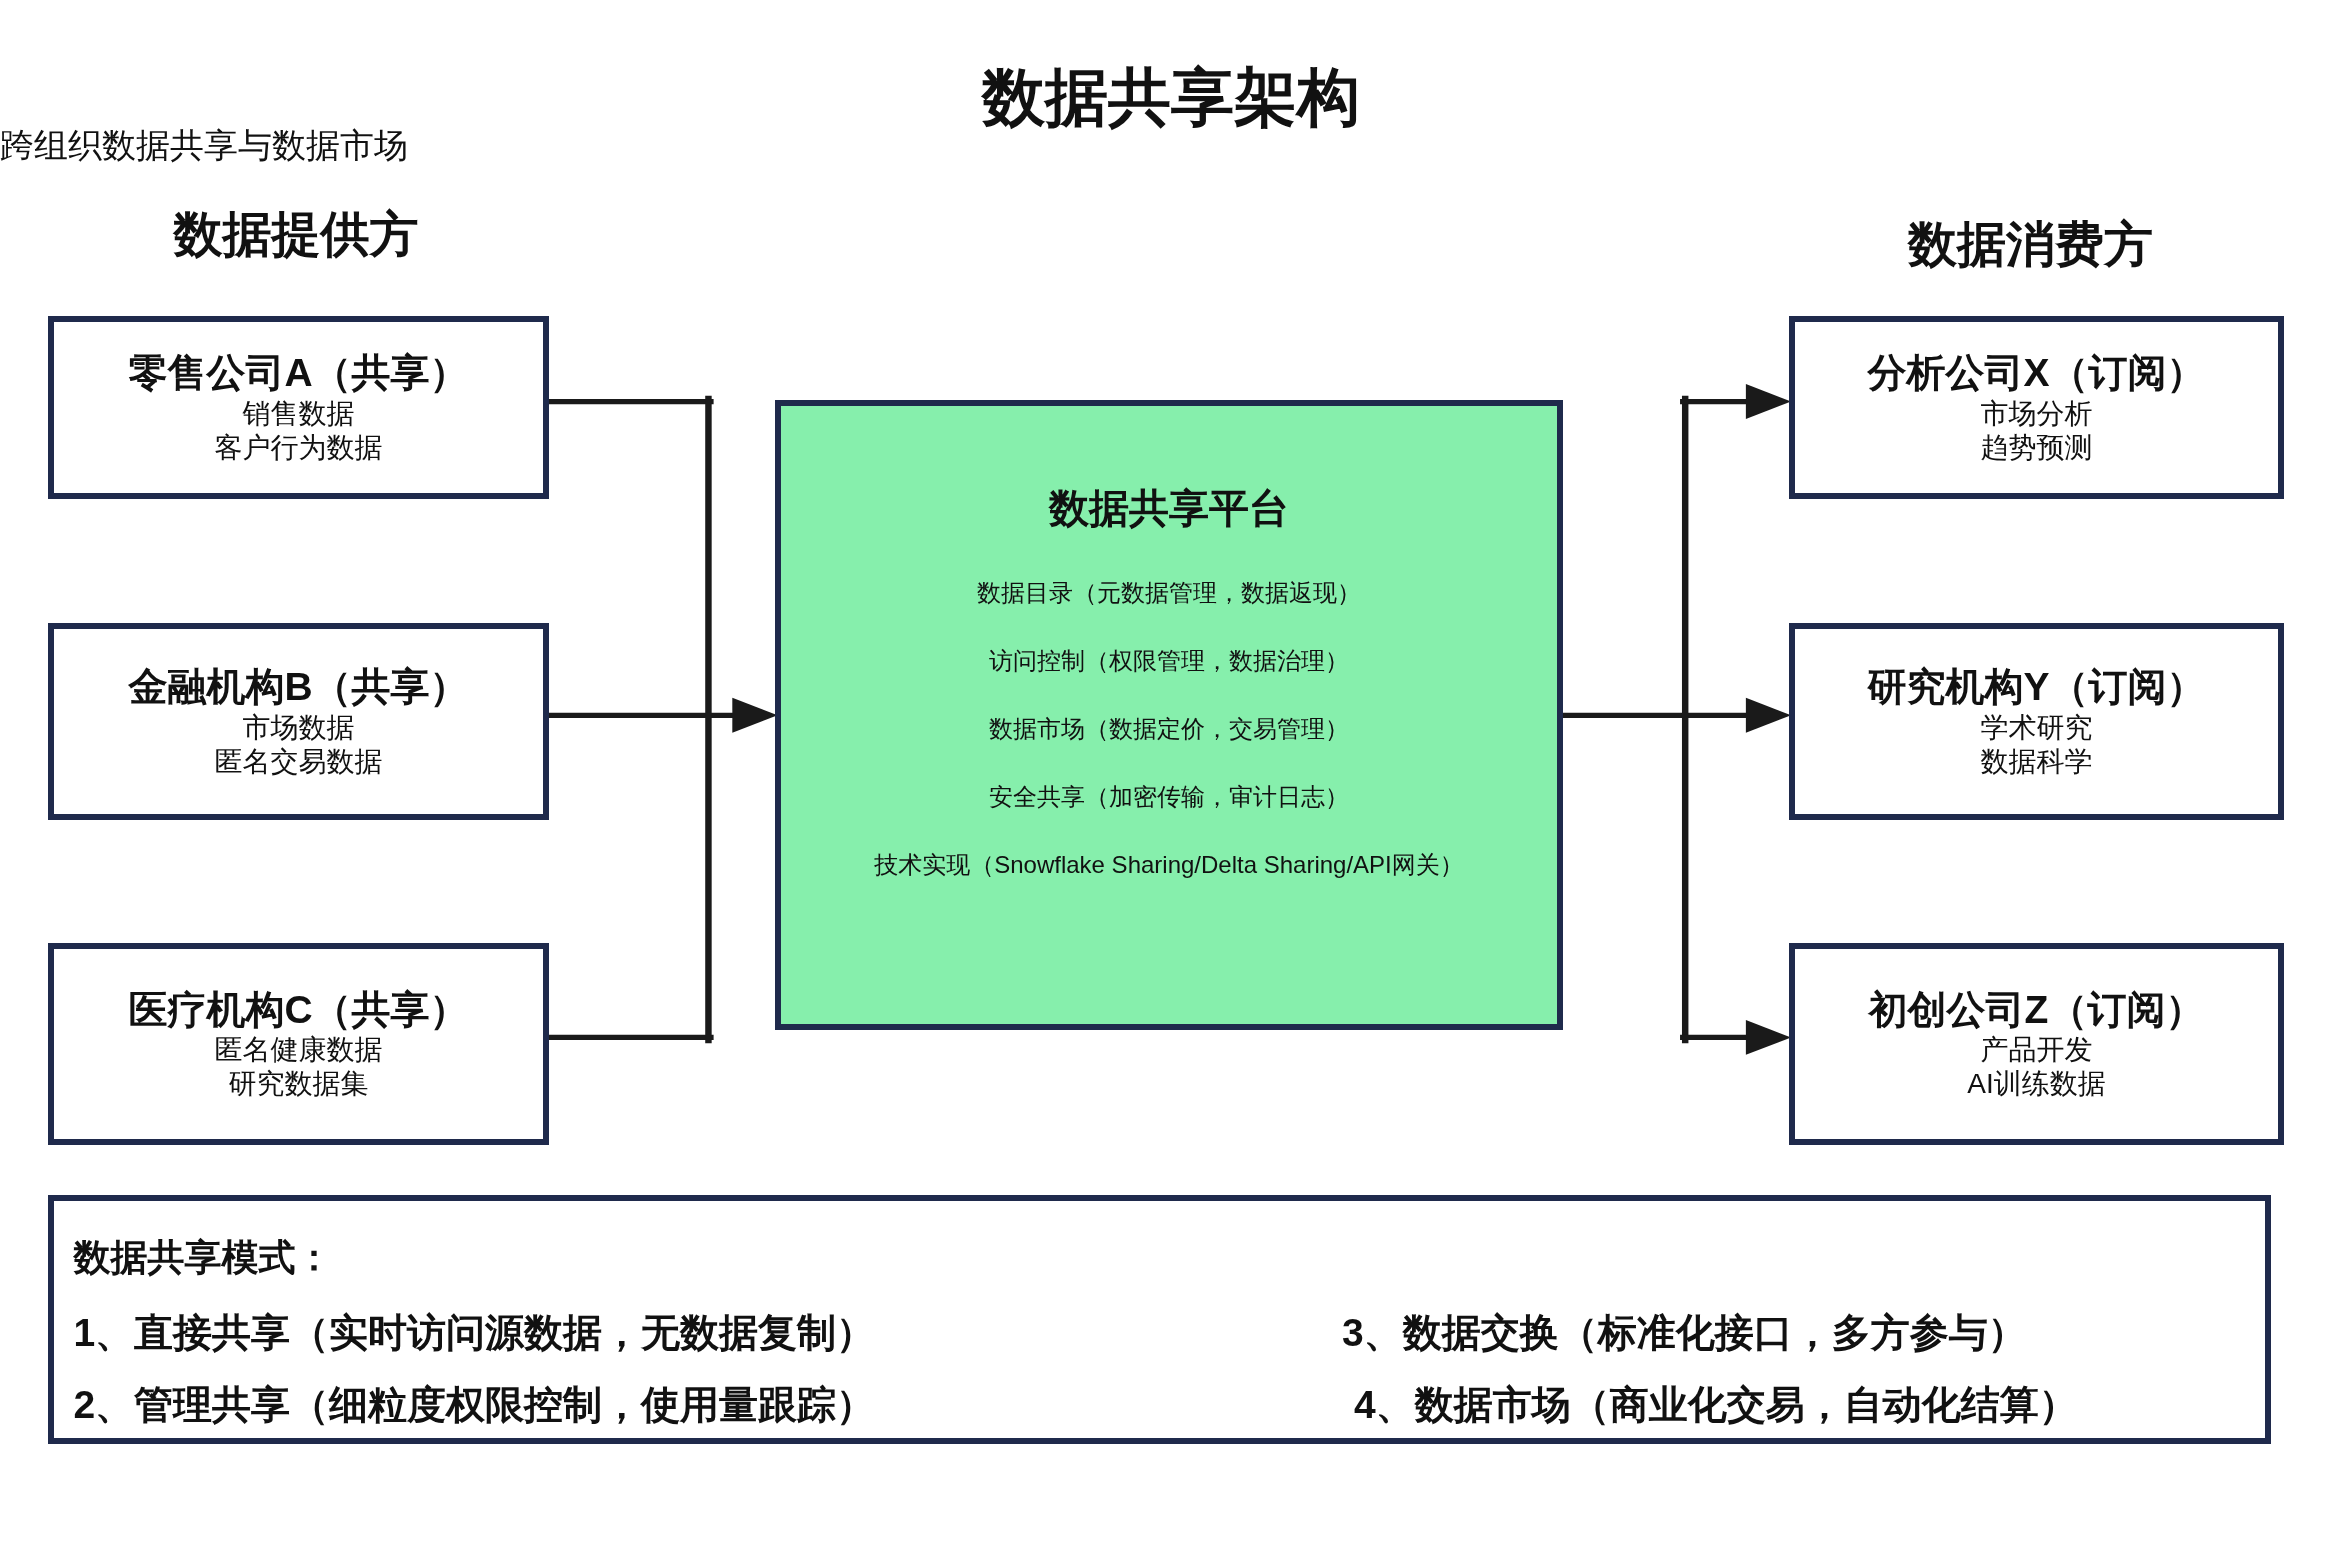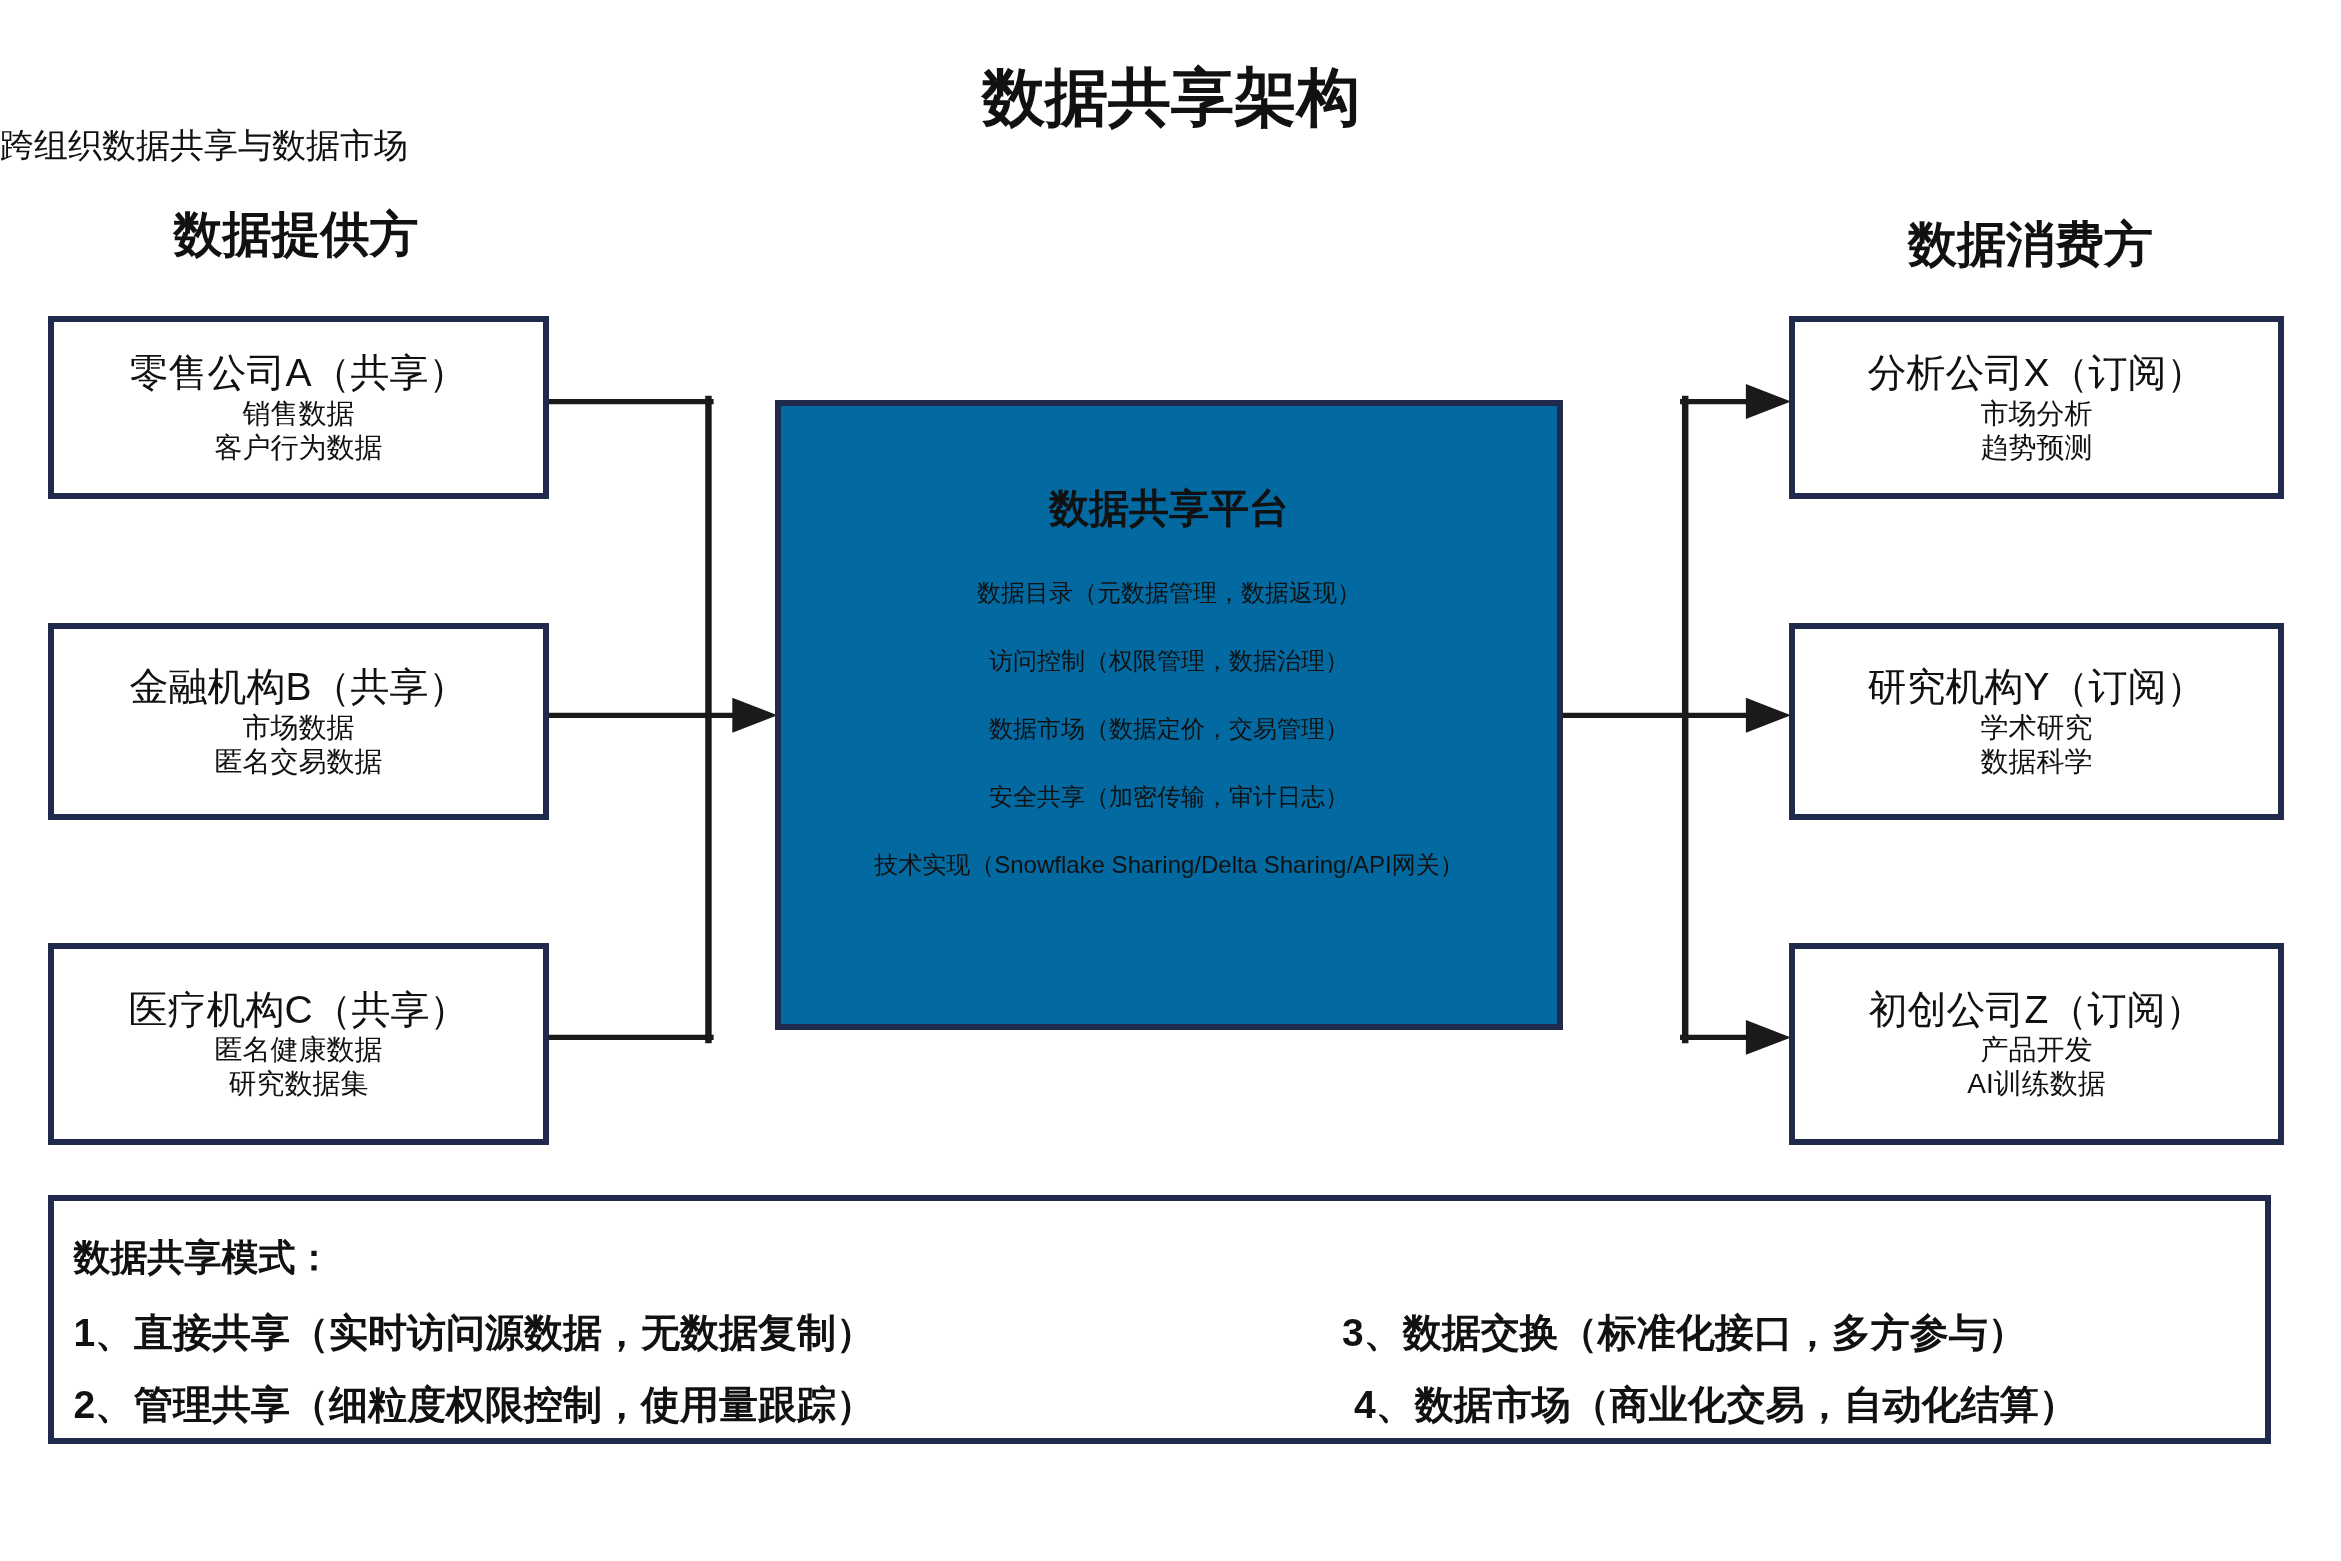--- a/index.html
+++ b/index.html
@@ -9,29 +9,29 @@
   }
   .main-title{position:absolute;left:0;top:63px;width:100%;text-align:center;
     font-size:63px;font-weight:bold;line-height:1.1;}
   .subtitle{position:absolute;left:0;top:127px;width:100%;text-align:left;
     font-size:34px;line-height:1.1;}
   .col-header{position:absolute;font-size:49px;font-weight:bold;text-align:center;line-height:1.1;}
   .hdr-left{left:52px;width:488px;top:208px;}
   .hdr-right{left:1789px;width:483px;top:218px;}
   .node{position:absolute;border:6.5px solid #1f2a4c;background:#ffffff;
     display:flex;flex-direction:column;align-items:center;justify-content:center;text-align:center;}
-  .node-title{font-size:39px;font-weight:normal;line-height:1.15;white-space:nowrap;}
+  .node-title{font-size:39px;font-weight:bold;line-height:1.15;white-space:nowrap;}
   .node-line{font-size:28px;line-height:1.18;margin-top:1px;white-space:nowrap;}
   .prov{left:48px;width:489px;}
   .cons{left:1789px;width:483px;}
   .row1{top:316px;height:171px;}
   .row2{top:623px;height:185px;}
   .row3{top:943px;height:190px;}
   .platform{position:absolute;left:775px;top:400px;width:788px;height:630px;
-    border:6.5px solid #1f2a4c;background:#0369a1;box-sizing:border-box;}
+    border:6.5px solid #1f2a4c;background:#86efac;box-sizing:border-box;}
   .platform-title{margin:76px auto 24.5px auto;text-align:center;
     font-size:40px;font-weight:bold;line-height:52px;}
   .platform-lines{width:684px;margin:0 auto;text-align:center;}
   .platform-line{font-size:24px;line-height:68px;}
   .modes-box{position:absolute;left:48px;top:1195px;width:2223px;height:249px;
     border:6.5px solid #1f2a4c;background:#ffffff;box-sizing:border-box;}
   .modes-header{position:absolute;left:19.4px;top:34px;font-size:37px;font-weight:bold;
     line-height:45px;white-space:nowrap;}
   .mode-item{position:absolute;font-size:39px;font-weight:bold;line-height:48px;white-space:nowrap;}
   .m-l1{left:19.4px;top:108px;}

